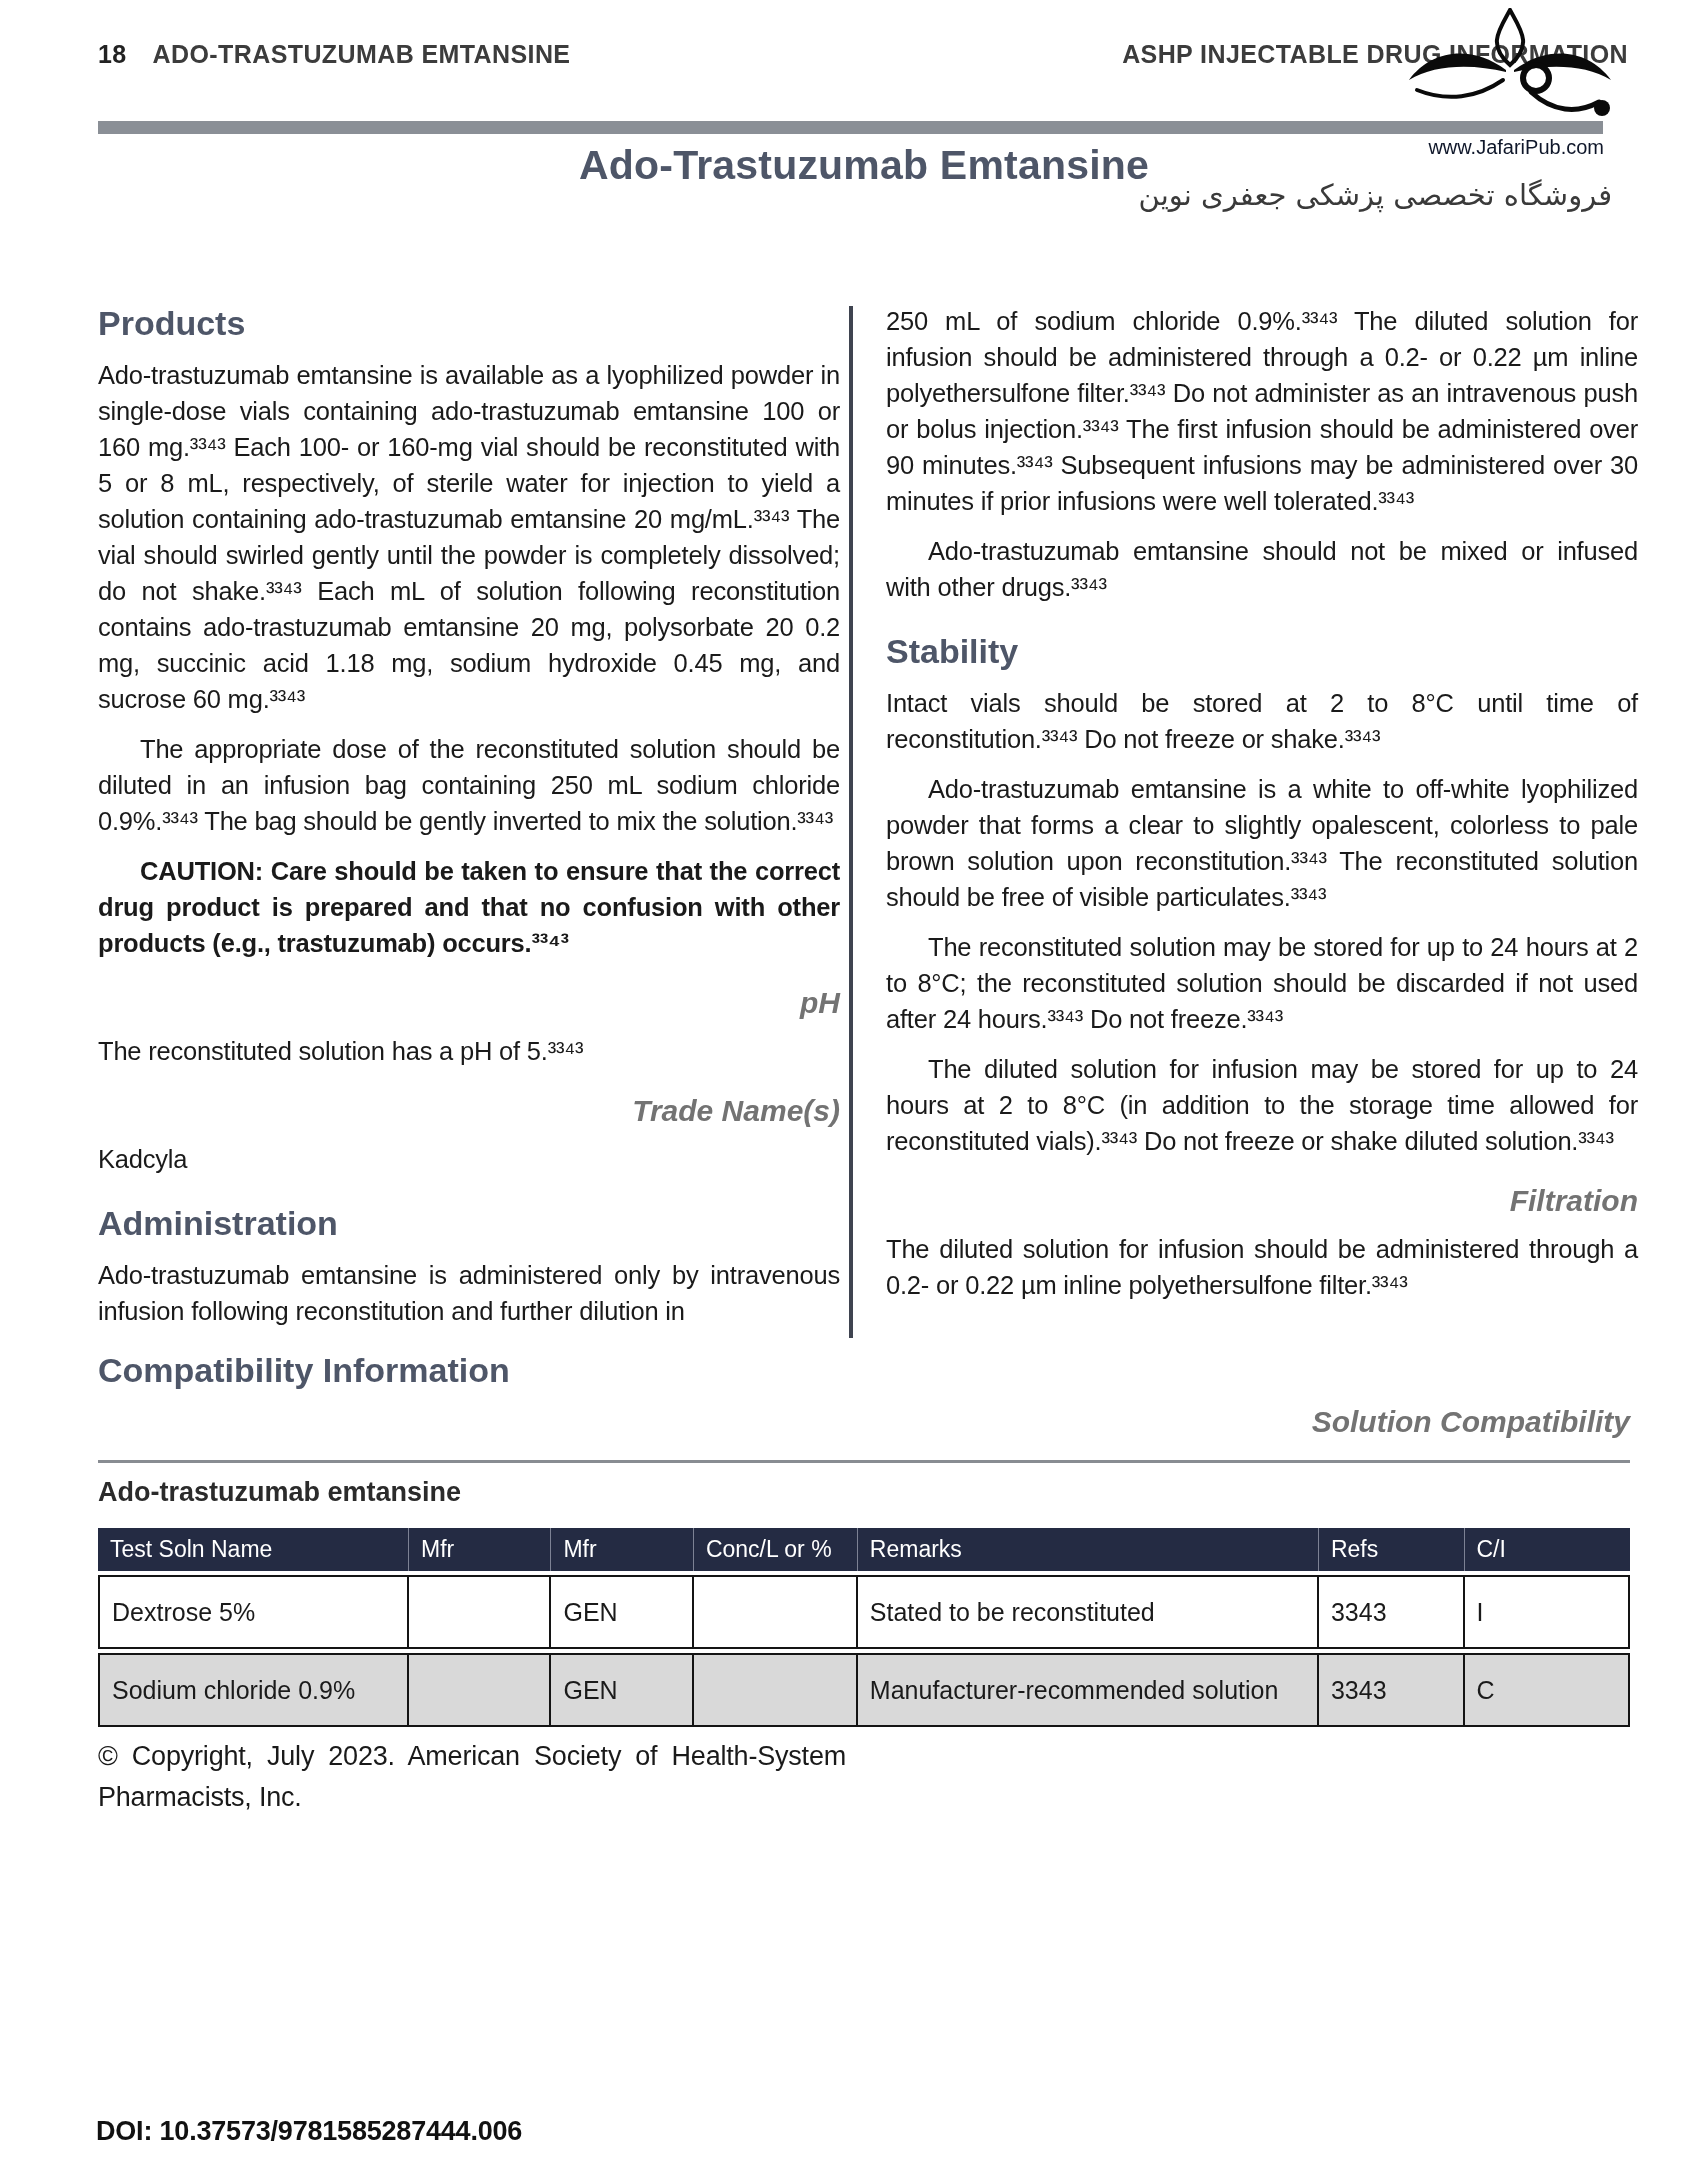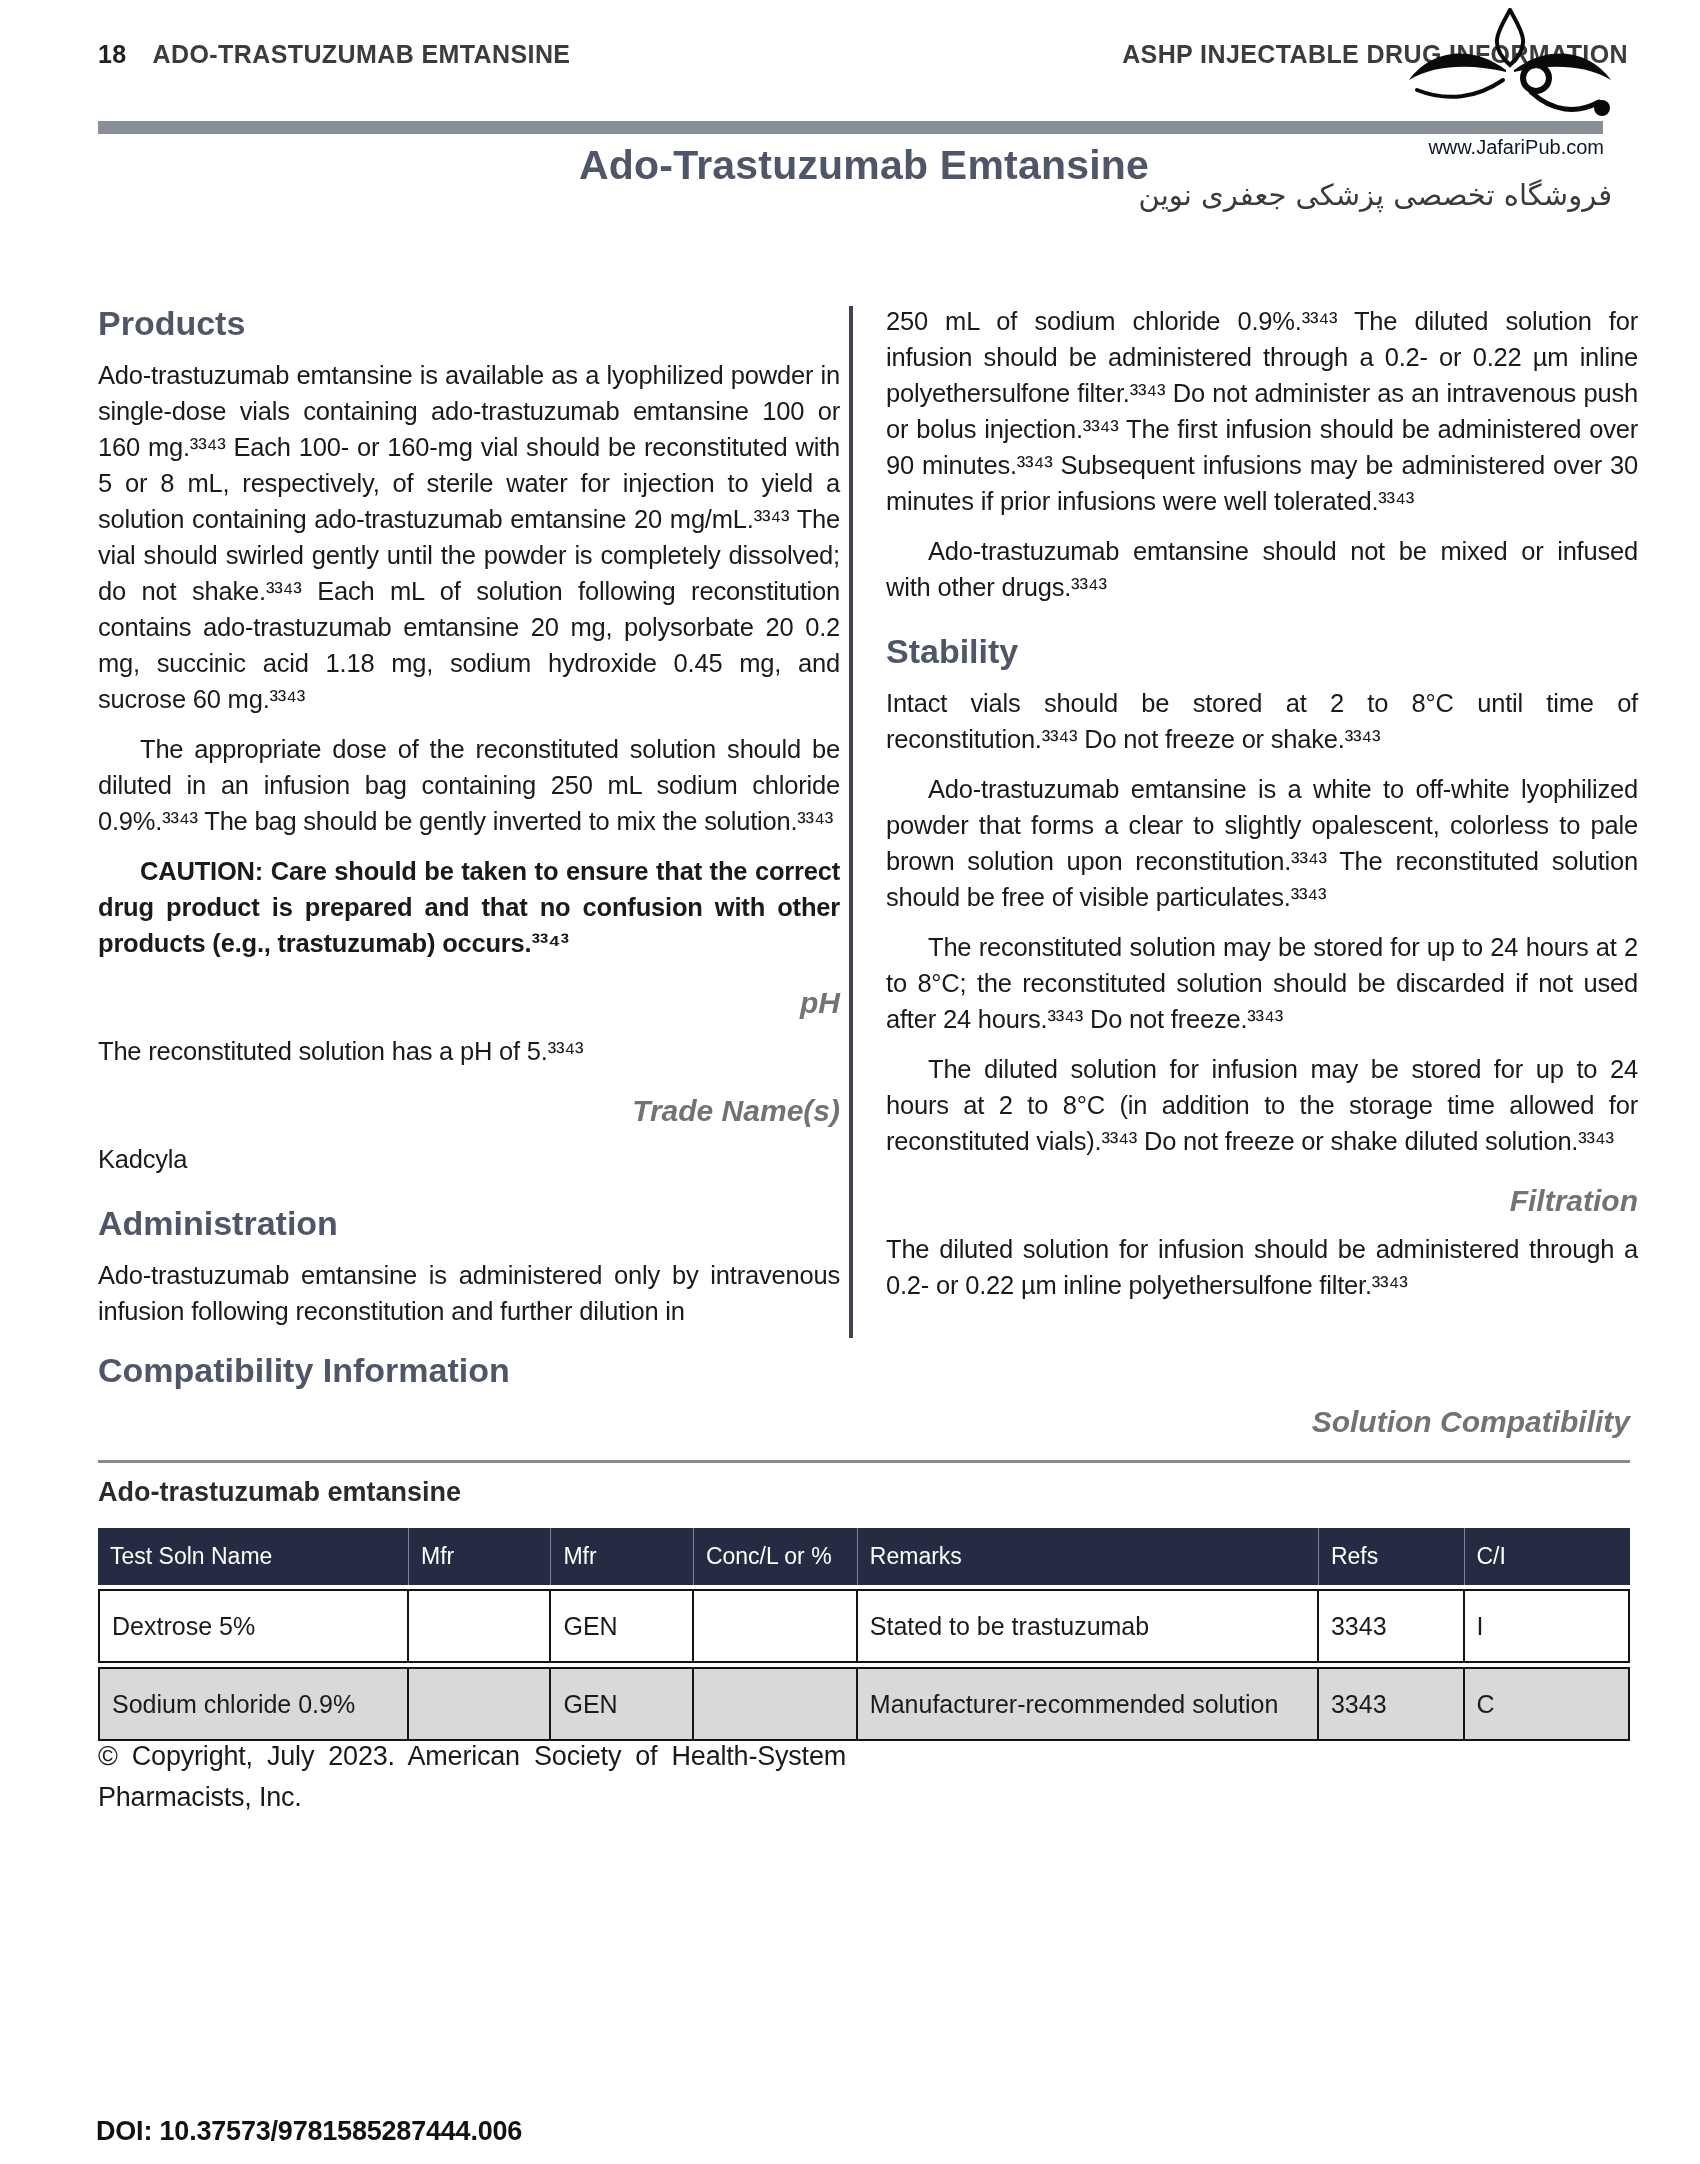--- a/index.html
+++ b/index.html
@@ -30,21 +30,21 @@
   p.body{margin:0 0 14px 0;}
   p.indent{text-indent:42px;}
   p.caution{font-weight:bold;}
   
   .compat{left:98px;top:1350px;width:1532px;}
   .compat-rule{width:100%;height:3px;background:#888c92;margin:20px 0 0 0;border:none;}
   .drug-name{font-size:27px;font-weight:bold;color:#2b2b2b;margin-top:14px;}
   table.ctab{width:100%;margin-top:16px;border-collapse:separate;border-spacing:0 4px;font-size:25px;}
   table.ctab th{
     background:#242b43;color:#ffffff;font-weight:normal;font-size:23px;text-align:left;
-    padding:15px 12px;border-right:1px solid #7d8294;
+    padding:8px 12px;border-right:1px solid #7d8294;
   }
   table.ctab th:last-child{border-right:none;}
   table.ctab td{
     border:2px solid #141414;border-left:none;padding:20px 12px;height:30px;
   }
   table.ctab td:first-child{border-left:2px solid #141414;}
   table.ctab tr.alt td{background:#d9d9d9;}
   
   .copyright{left:98px;top:1736px;width:748px;font-size:27px;line-height:41px;text-align:justify;letter-spacing:-0.2px;}
   .doi{left:96px;top:2116px;font-size:27px;font-weight:600;color:#111;letter-spacing:-0.2px;}
@@ -128,21 +128,21 @@
         <th>Refs</th>
         <th>C/I</th>
       </tr>
     </thead>
     <tbody>
       <tr>
         <td>Dextrose 5%</td>
         <td></td>
         <td>GEN</td>
         <td></td>
-        <td>Stated to be trastuzumab</td>
+        <td>Stated to be reconstituted</td>
         <td>3343</td>
         <td>I</td>
       </tr>
       <tr class="alt">
         <td>Sodium chloride 0.9%</td>
         <td></td>
         <td>GEN</td>
         <td></td>
         <td>Manufacturer-recommended solution</td>
         <td>3343</td>

